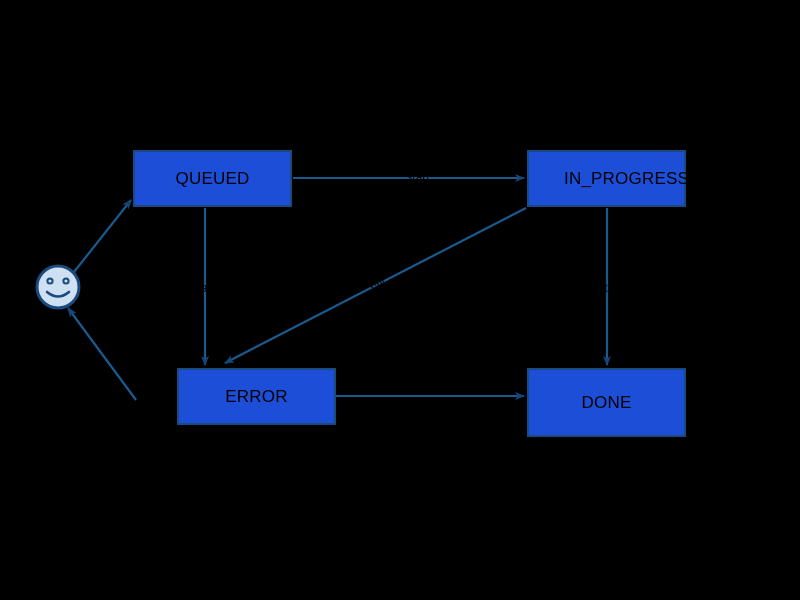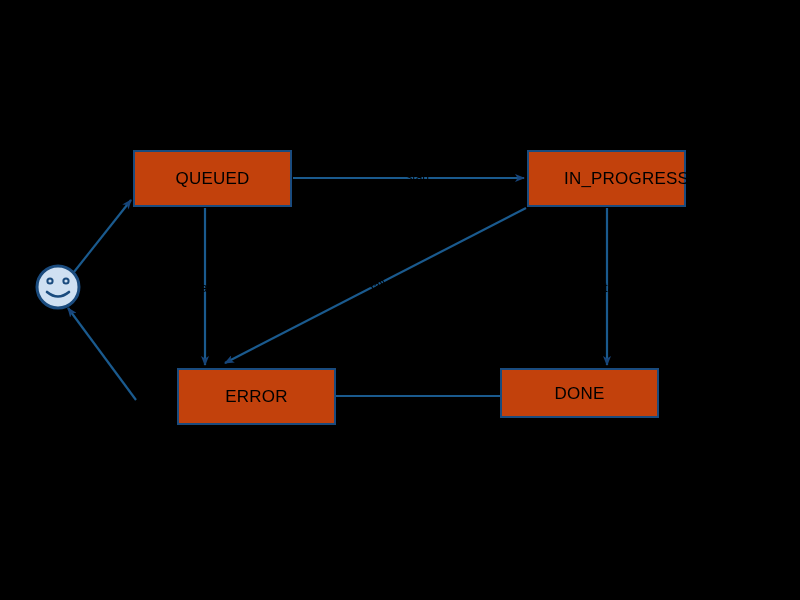--- a/index.html
+++ b/index.html
@@ -23,21 +23,21 @@
   #edge-layer {
     position: absolute;
     left: 0;
     top: 0;
     width: 800px;
     height: 600px;
   }
   .node-box {
     position: absolute;
     box-sizing: border-box;
-    background: #c2410c;
+    background: #1d4ed8;
     border: 2px solid #1a4b7e;
     display: flex;
     align-items: center;
     justify-content: center;
     color: #000000;
     font-family: "Liberation Sans", sans-serif;
     font-size: 17px;
     font-weight: 400;
     letter-spacing: 0.2px;
     white-space: nowrap;
@@ -99,21 +99,21 @@
   </div>
 
   <div class="node-box" style="left:527px; top:150px; width:159px; height:57px;padding-left:40px;">
     <span class="node-label">IN_PROGRESS</span>
   </div>
 
   <div class="node-box" style="left:133px; top:368px; width:159px; height:57px;margin-left:44px;">
     <span class="node-label">ERROR</span>
   </div>
 
-  <div class="node-box" style="left:500px; top:368px; width:159px; height:50px;">
+  <div class="node-box" style="left:527px; top:368px; width:159px; height:69px;">
     <span class="node-label">DONE</span>
   </div>
 
   <span class="edge-label" style="left:418px; top:177px;">start</span>
 
   <span class="edge-label" style="left:205px; top:288px;">fail</span>
 
   <span class="edge-label rot" style="left:378px; top:285px;">fail</span>
 
   <span class="edge-label" style="left:610px; top:288px;">start</span>

